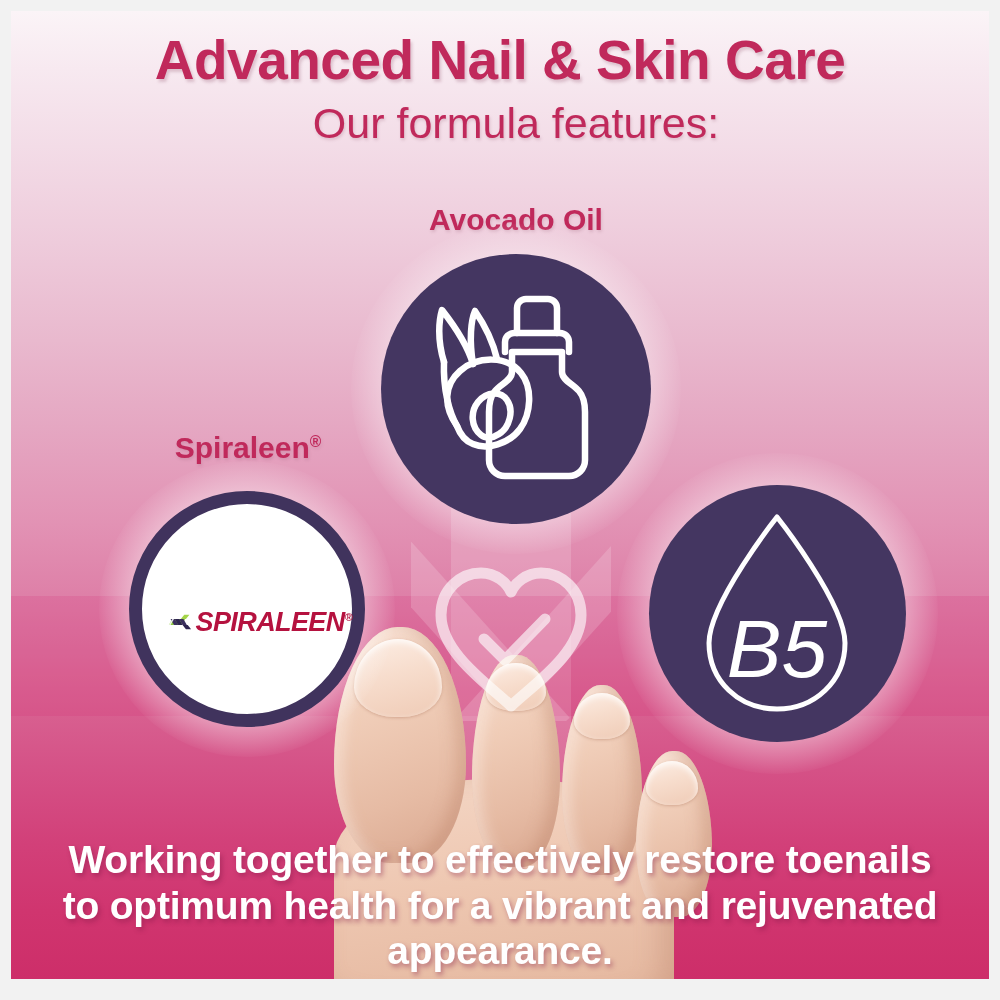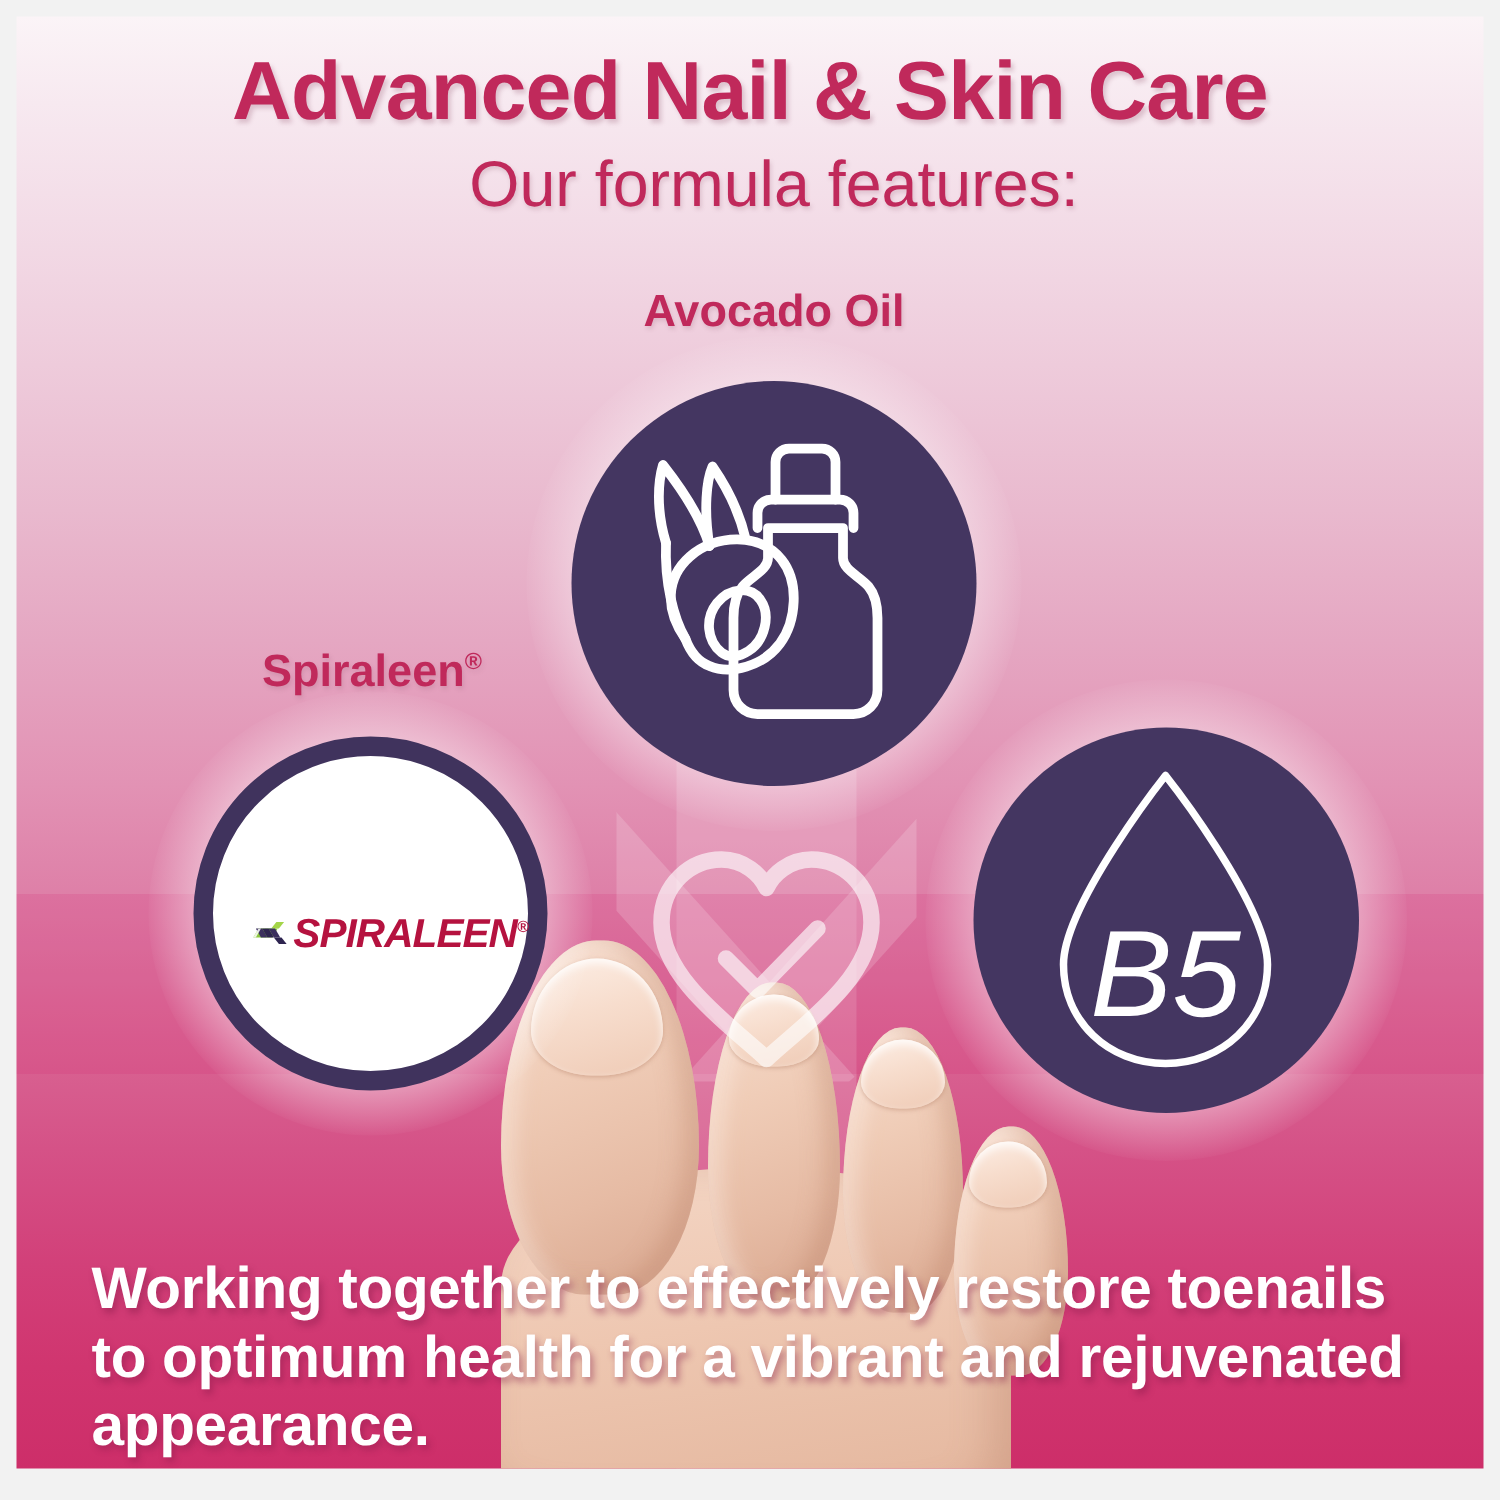--- a/index.html
+++ b/index.html
@@ -186,21 +186,21 @@
     text-shadow: 1px 2px 3px rgba(150,90,115,0.22);
     white-space: nowrap;
   }
   .ing-label sup {
     font-size: 0.52em;
     vertical-align: super;
   }
 
   
   #avocado-group  { left: 370px; top: 243px; width: 270px; height: 270px; }
-  #avocado-label  { left: 340px; top: 180px; width: 330px; }
+  #avocado-label  { left: 340px; top: 192px; width: 330px; }
   
   #spiraleen-group{ left: 118px; top: 480px; width: 236px; height: 236px; }
   #spiraleen-label{ left:  72px; top: 420px; width: 330px; }
   
   #panthenol-group{ left: 638px; top: 474px; width: 257px; height: 257px; }
   #panthenol-label{ left: 602px; top: 418px; width: 330px; }
 
   
   .brand-lockup {
     position: absolute;
@@ -226,20 +226,21 @@
     font-size: 0.40em;
     vertical-align: super;
   }
 
   
   .footer-copy {
     position: absolute;
     left: 50px;
     top: 826px;
     width: 878px;
+    text-align: center;
     font-size: 39px;
     line-height: 1.17;
     font-weight: 700;
     color: #ffffff;
     text-shadow: 2px 3px 5px rgba(130,25,70,0.45);
     letter-spacing: -0.2px;
   }
 </style>
 </head>
 <body>

